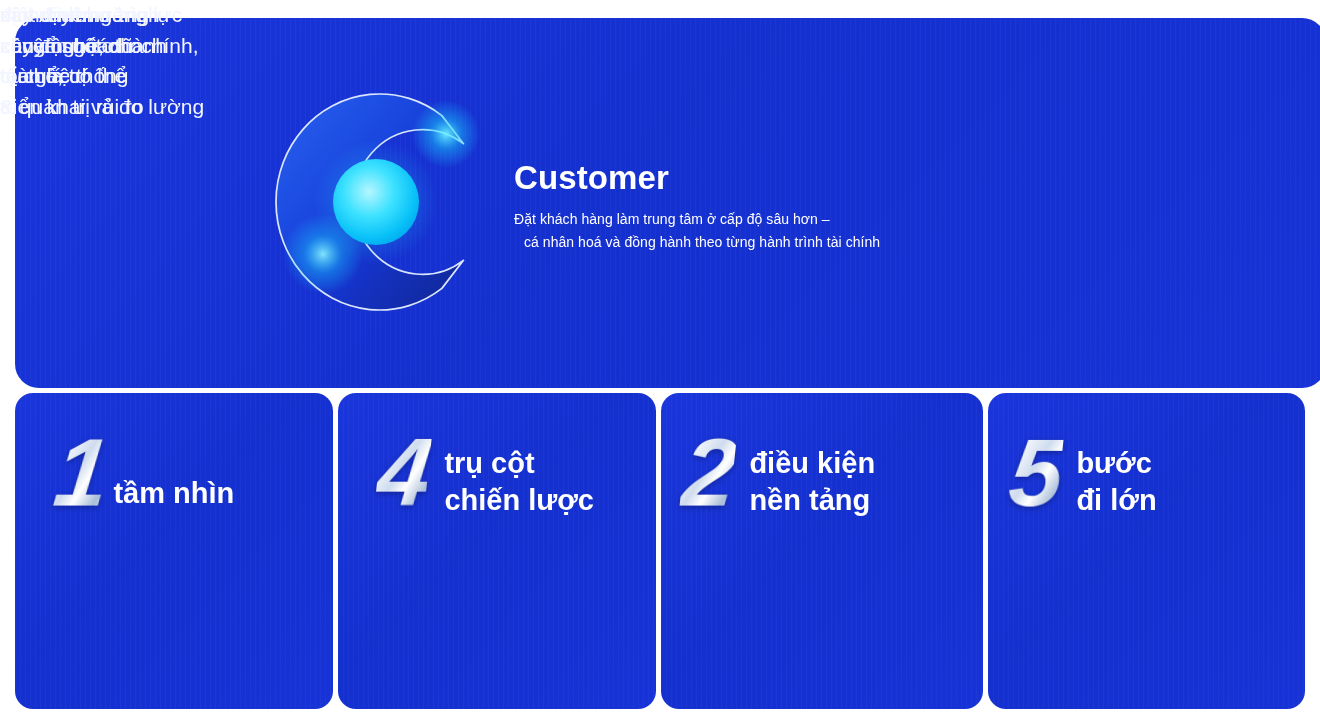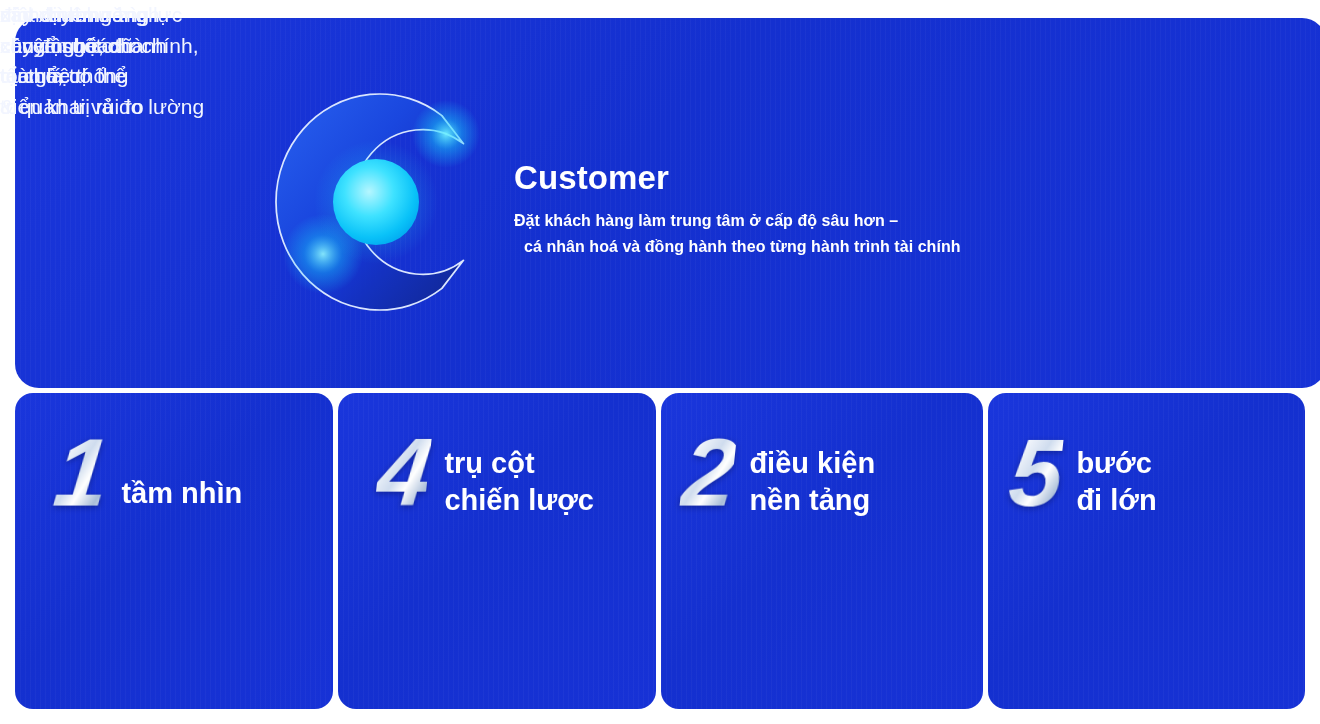--- a/index.html
+++ b/index.html
@@ -27,21 +27,21 @@
   
   .cmark{position:absolute;left:246px;top:60px;width:230px;height:248px;}
   .cmark svg{display:block;width:230px;height:248px;}
 
   
   .hero-copy{position:absolute;left:499px;top:142px;width:760px;color:#fff;}
   .hero-title{
     font-size:33px;font-weight:700;letter-spacing:.1px;line-height:1.1;
     margin:0 0 12px 0;
   }
-  .hero-sub{font-size:16px;font-weight:700;line-height:1.62;letter-spacing:.05px;}
+  .hero-sub{font-size:14px;font-weight:400;line-height:1.62;letter-spacing:.05px;}
   .hero-sub .l2{display:block;padding-left:4px;margin-left:6px;}
 
   
   .card{top:393px;height:316px;border-radius:18px;}
   #card0{left:15px;width:318px;}
   #card1{left:338px;width:318px;}
   #card2{left:661px;width:322px;}
   #card3{left:988px;width:317px;}
 
   .card-head{position:absolute;display:flex;align-items:flex-start;}
@@ -57,21 +57,21 @@
     -webkit-background-clip:text;background-clip:text;
     color:transparent;-webkit-text-fill-color:transparent;
     filter:drop-shadow(0 2px 3px rgba(0,0,16,.30));
     transform:skewX(-6deg);
     white-space:nowrap;
   }
   .card-title{
     color:#fff;font-size:29px;font-weight:700;line-height:1.28;
     margin-left:16px;padding-top:16px;white-space:nowrap;letter-spacing:0px;
   }
-  #card0 .card-title{padding-top:46px;margin-left:16px;}
+  #card0 .card-title{padding-top:46px;margin-left:8px;}
   .card-title span{display:block;}
 
   .card-body{
     position:absolute;color:#f2f5ff;font-size:21px;font-weight:400;
     line-height:1.46;white-space:nowrap;
   }
   .card-body span{display:block;}
   .abs-body{position:absolute;}
 </style>
 </head>

